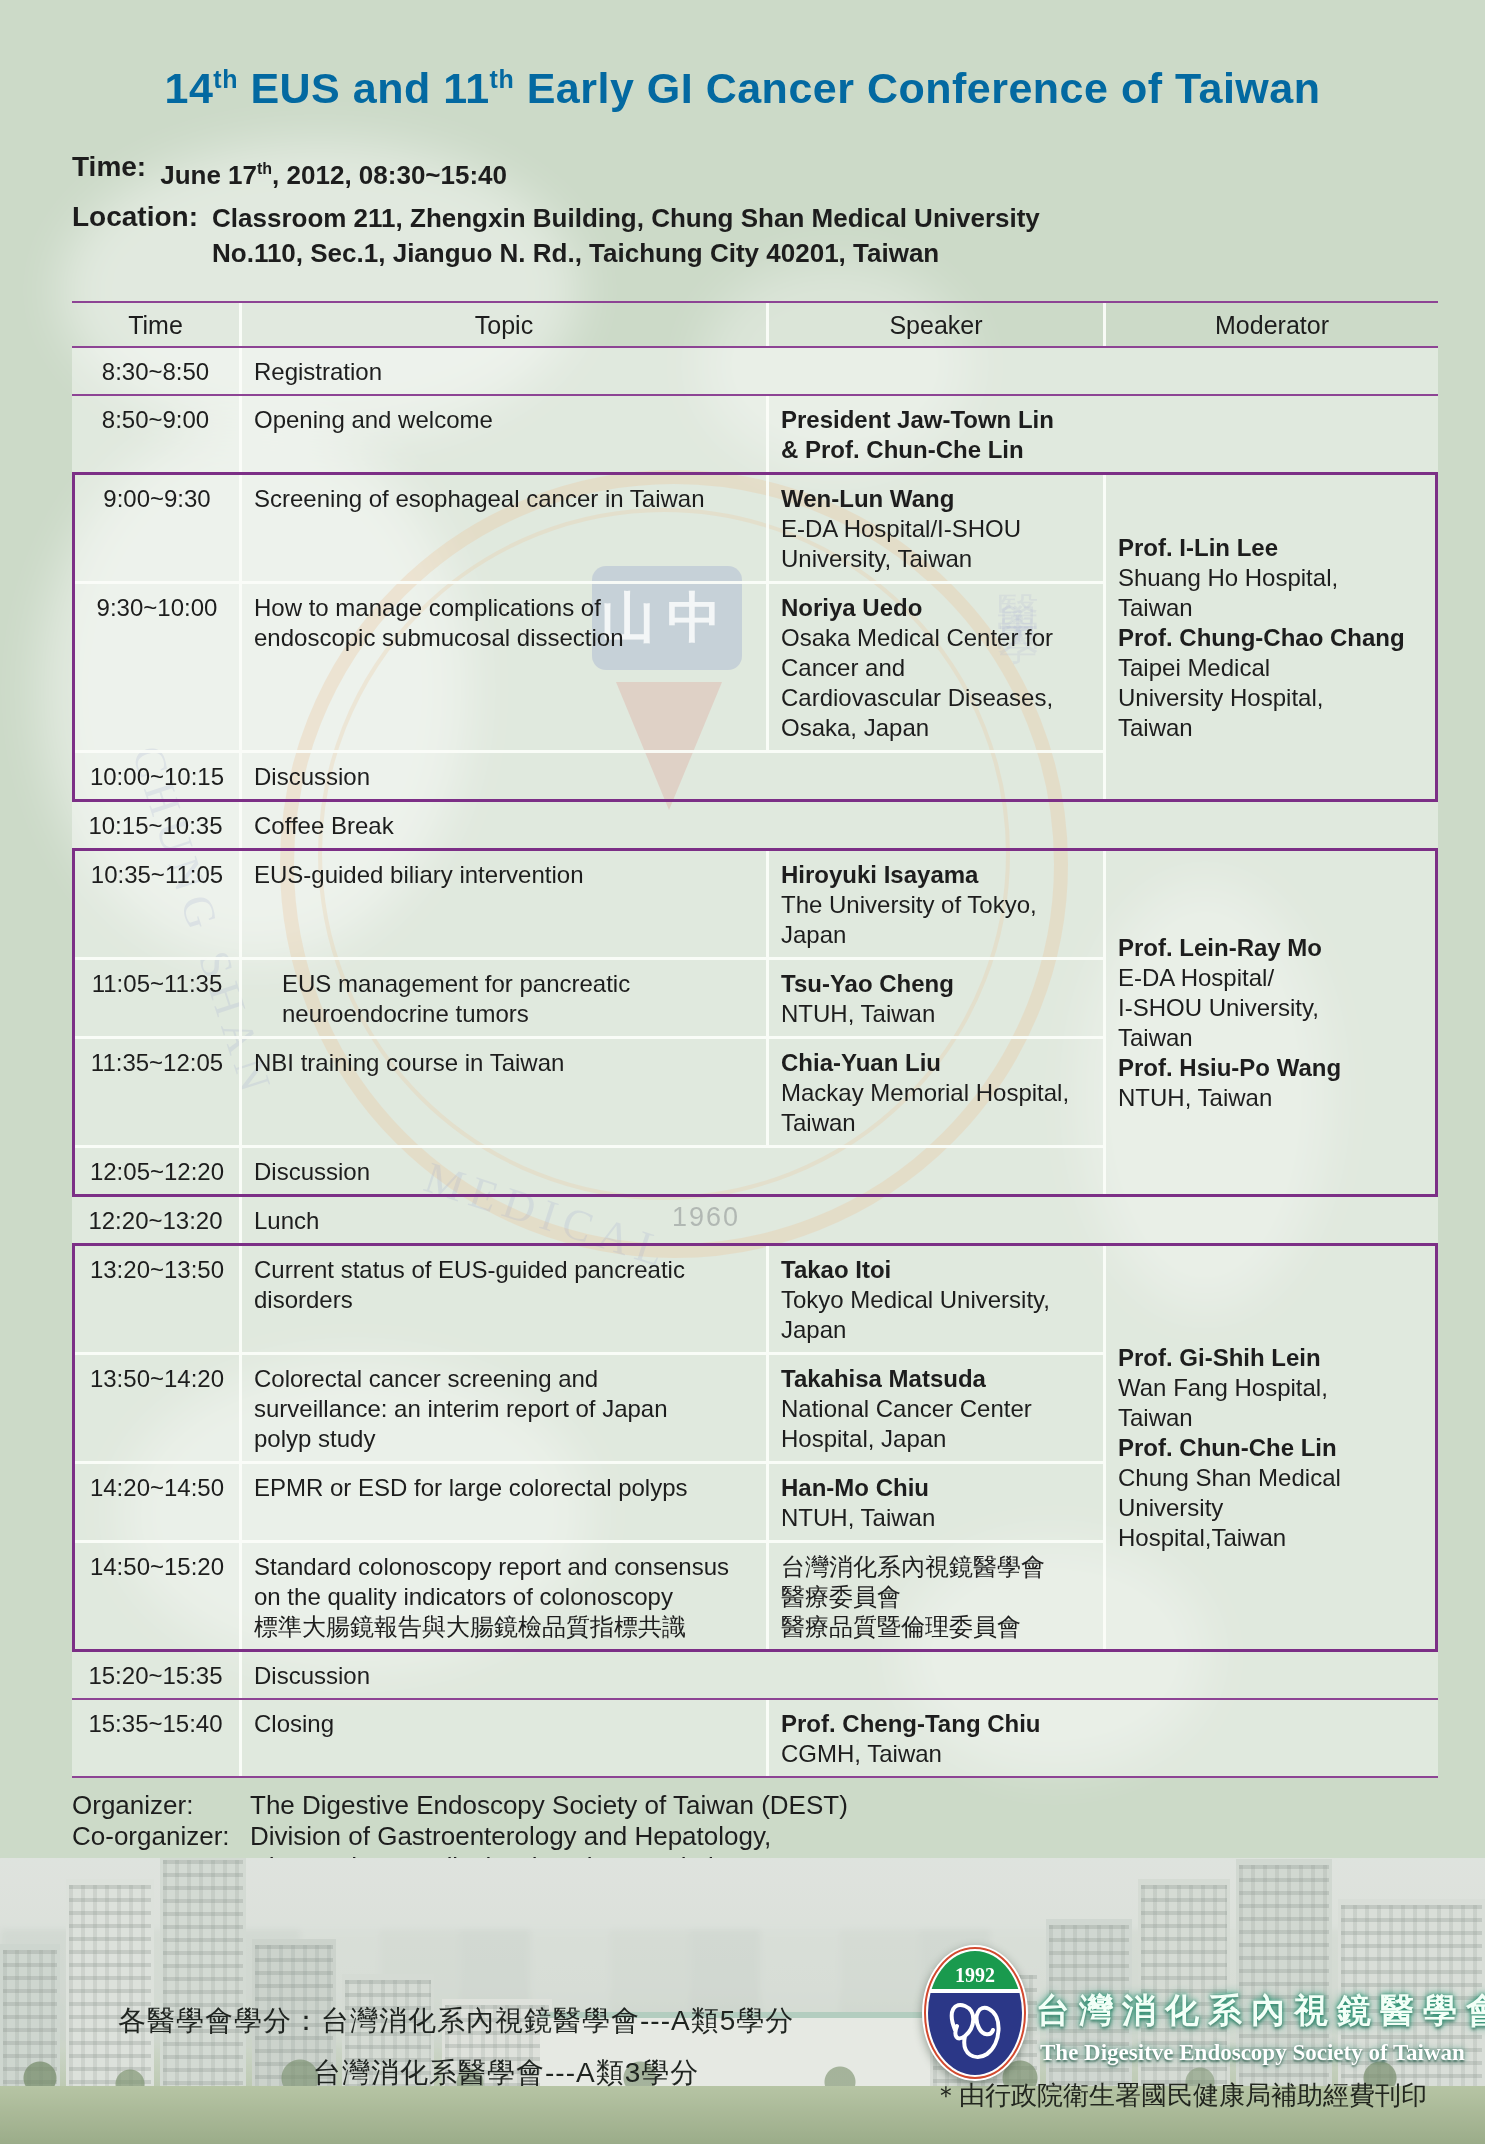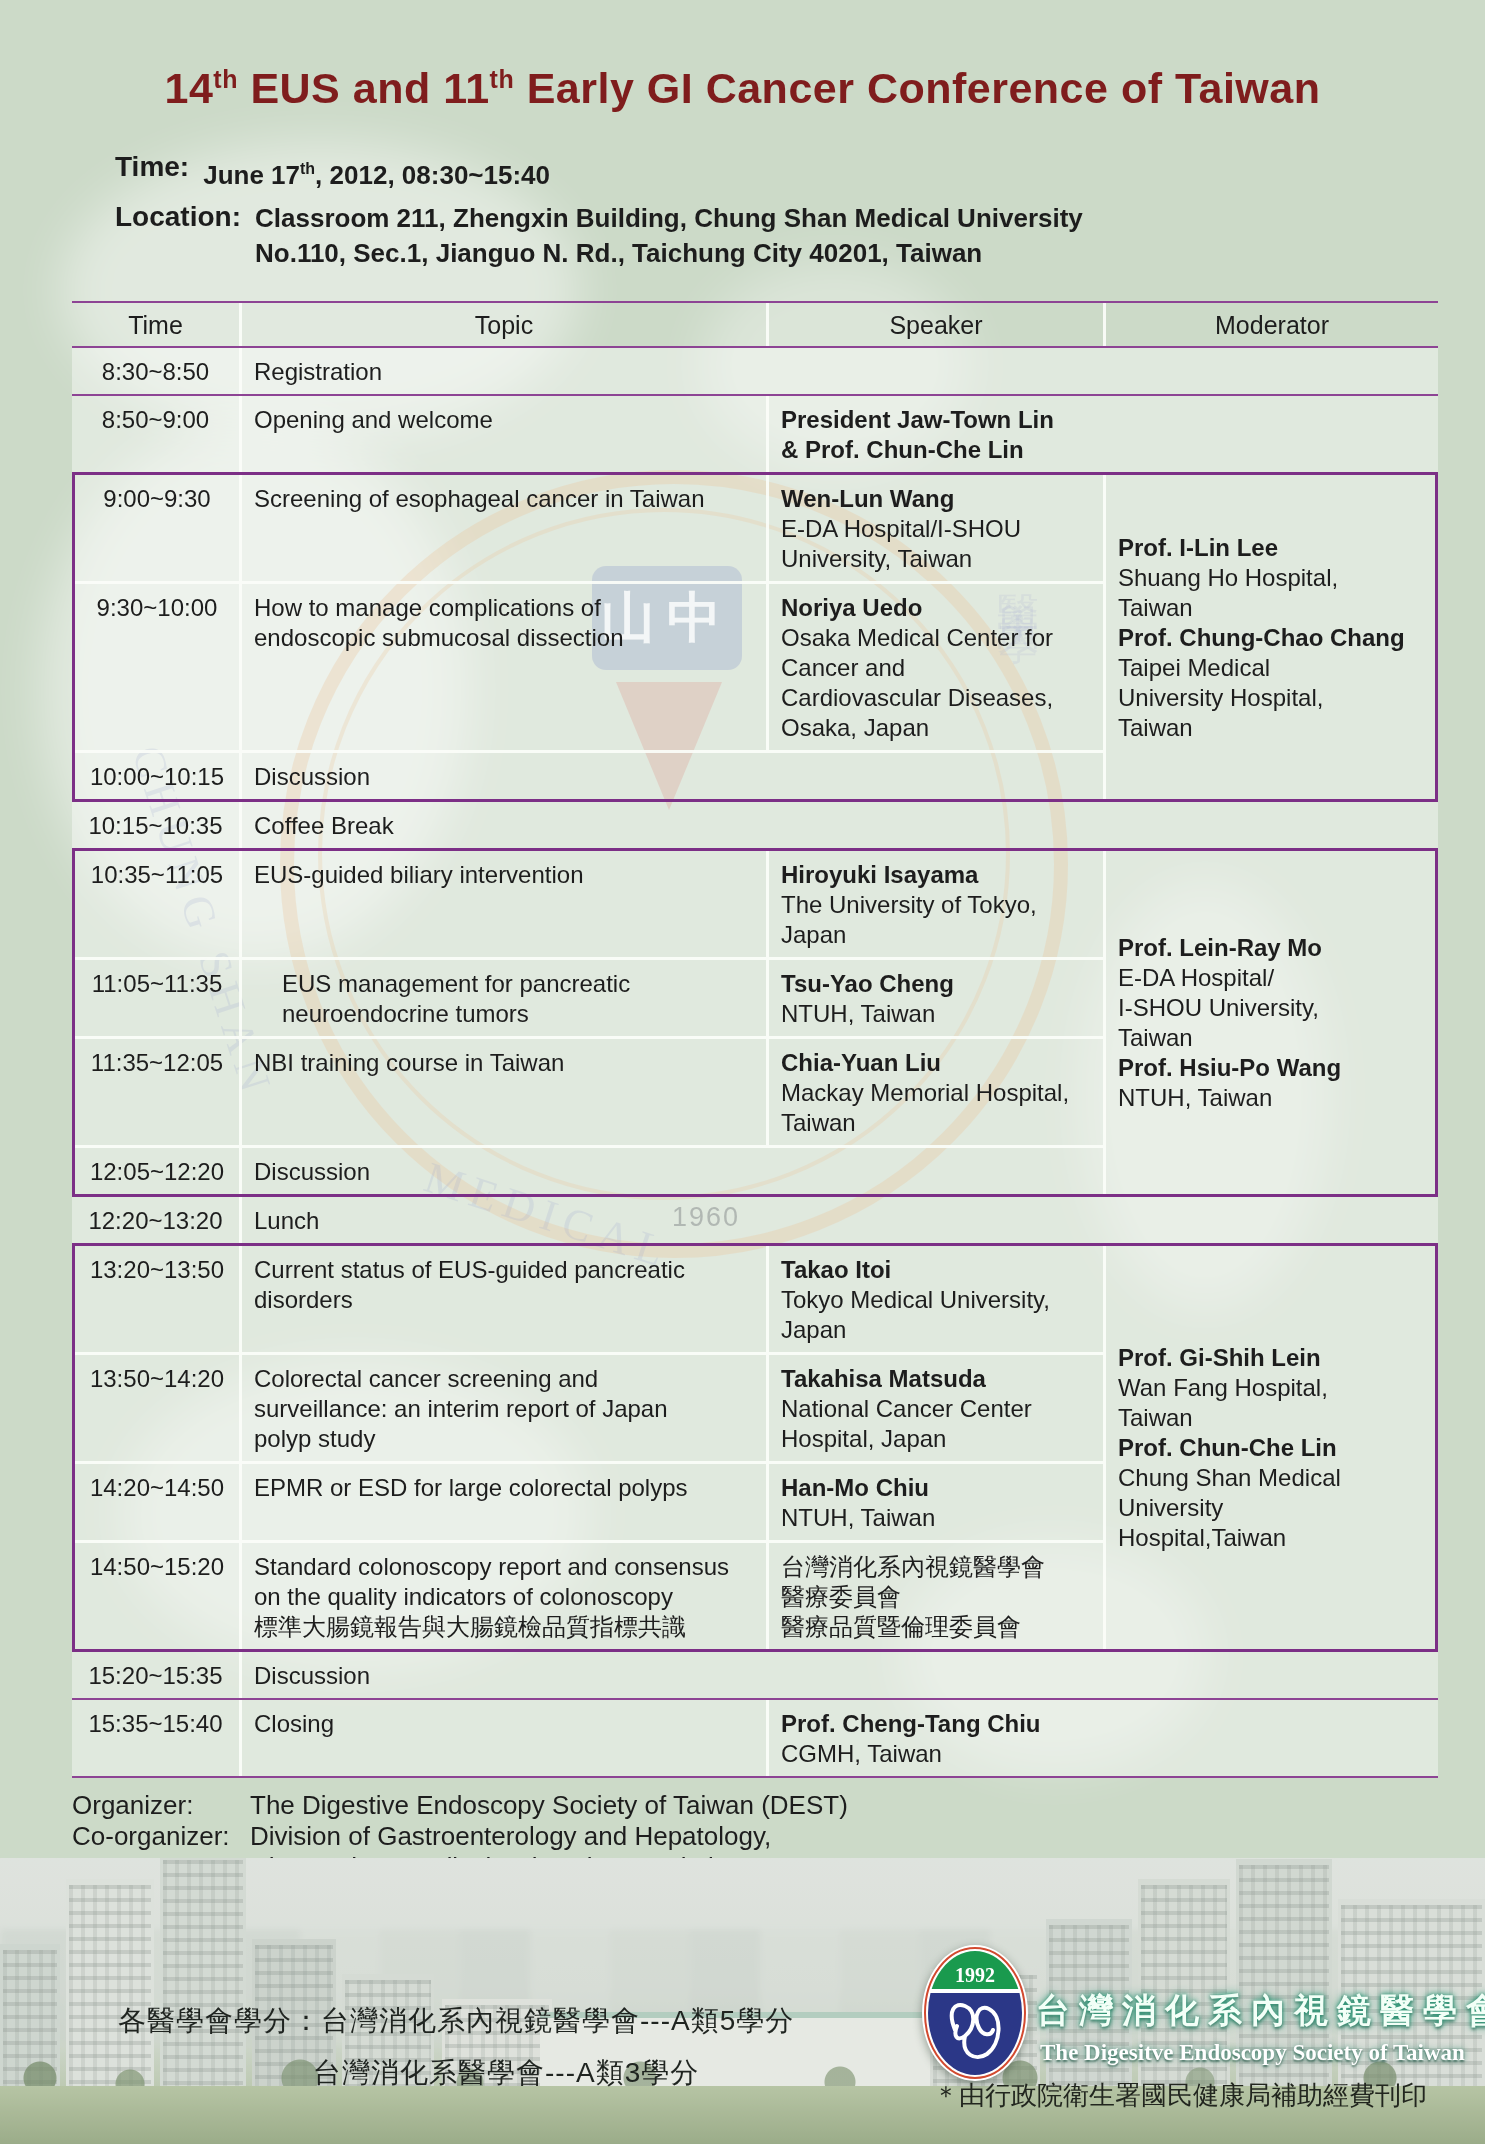--- a/index.html
+++ b/index.html
@@ -10,24 +10,24 @@
   .wm{position:absolute;z-index:0;}
   .wm-ring{left:280px;top:470px;width:760px;height:760px;border-radius:50%;border:14px solid rgba(222,157,84,.30);}
   .wm-ring2{left:318px;top:508px;width:684px;height:684px;border-radius:50%;border:4px solid rgba(222,157,84,.26);}
   .wm-sq{left:592px;top:566px;width:150px;height:104px;background:rgba(64,88,168,.30);border-radius:14px;
          color:rgba(255,255,255,.8);font-size:54px;font-weight:700;display:flex;align-items:center;justify-content:center;letter-spacing:12px;}
   .wm-shield{left:616px;top:682px;width:106px;height:128px;background:rgba(196,74,58,.28);clip-path:polygon(0 0,100% 0,50% 100%);}
   .wm-1960{left:672px;top:1202px;font-size:27px;color:rgba(112,122,116,.85);letter-spacing:2px;}
   .wm-arc{font-family:"Liberation Serif","DejaVu Serif",serif;color:rgba(92,108,176,.20);letter-spacing:8px;font-size:44px;white-space:nowrap;}
   .wm-cjk{writing-mode:vertical-rl;font-size:42px;color:rgba(100,115,180,.16);letter-spacing:10px;}
   
-  .title{position:relative;z-index:1;text-align:center;margin:64px 20px 0;color:#7f1d1d;font-weight:700;font-size:43px;letter-spacing:.5px;}
+  .title{position:relative;z-index:1;text-align:center;margin:64px 20px 0;color:#0369a1;font-weight:700;font-size:43px;letter-spacing:.5px;}
   .title sup{font-size:25px;vertical-align:super;}
   .info{position:relative;z-index:1;margin:38px 0 0 72px;font-weight:700;}
-  .info-row{display:flex;align-items:flex-start;margin-bottom:8px;margin-left:43px;}
+  .info-row{display:flex;align-items:flex-start;margin-bottom:8px;}
   .info-label{font-size:28px;margin-right:14px;white-space:nowrap;}
   .info-val{font-size:26px;line-height:35px;}
   .info-val sup{font-size:16px;vertical-align:super;}
   
   .table{position:relative;z-index:1;width:1366px;margin:30px 0 0 72px;}
   .rule{height:2px;background:#8d4494;}
   .srow{display:grid;grid-template-columns:170px 527px 337px 1fr;}
   .gbox{border:3px solid #7c2f86;}
   .ggrid{display:grid;grid-template-columns:167px 527px 337px 1fr;}
   .cell{background:rgba(255,255,255,.40);border-right:3px solid rgba(251,253,249,.92);

